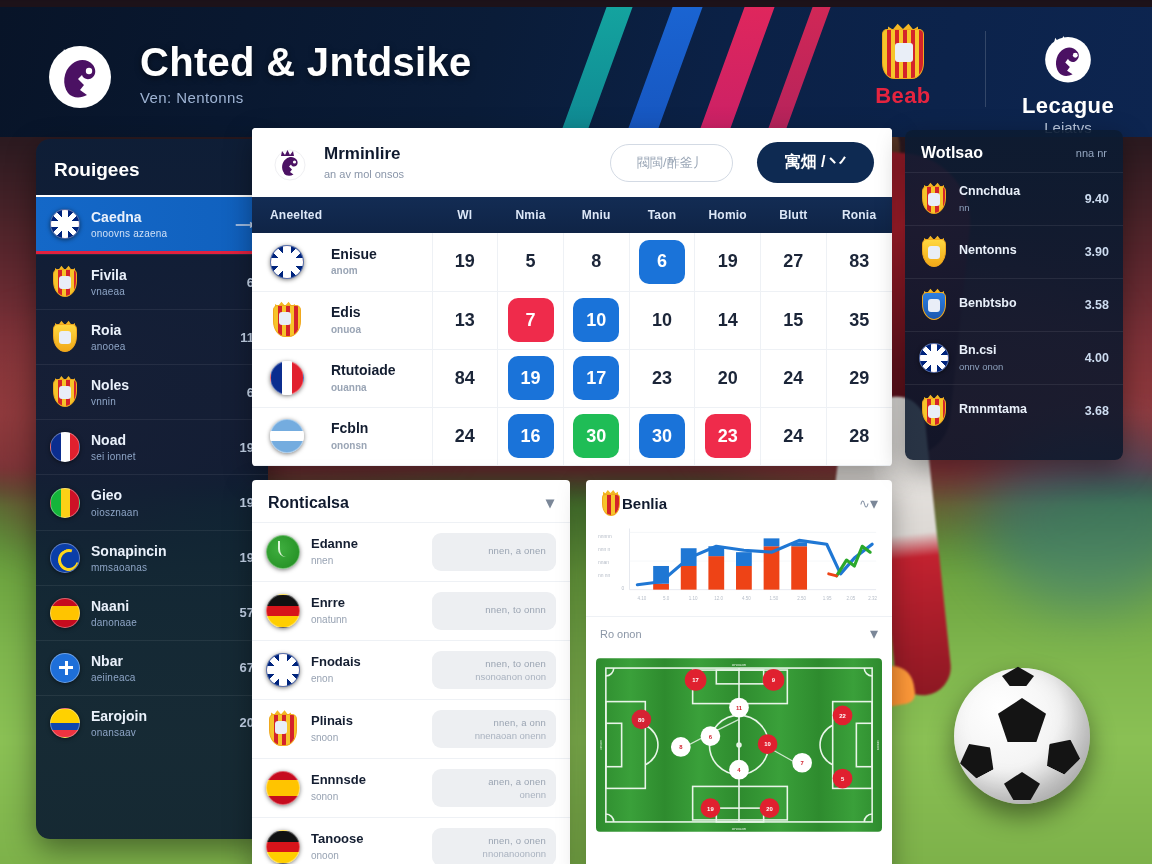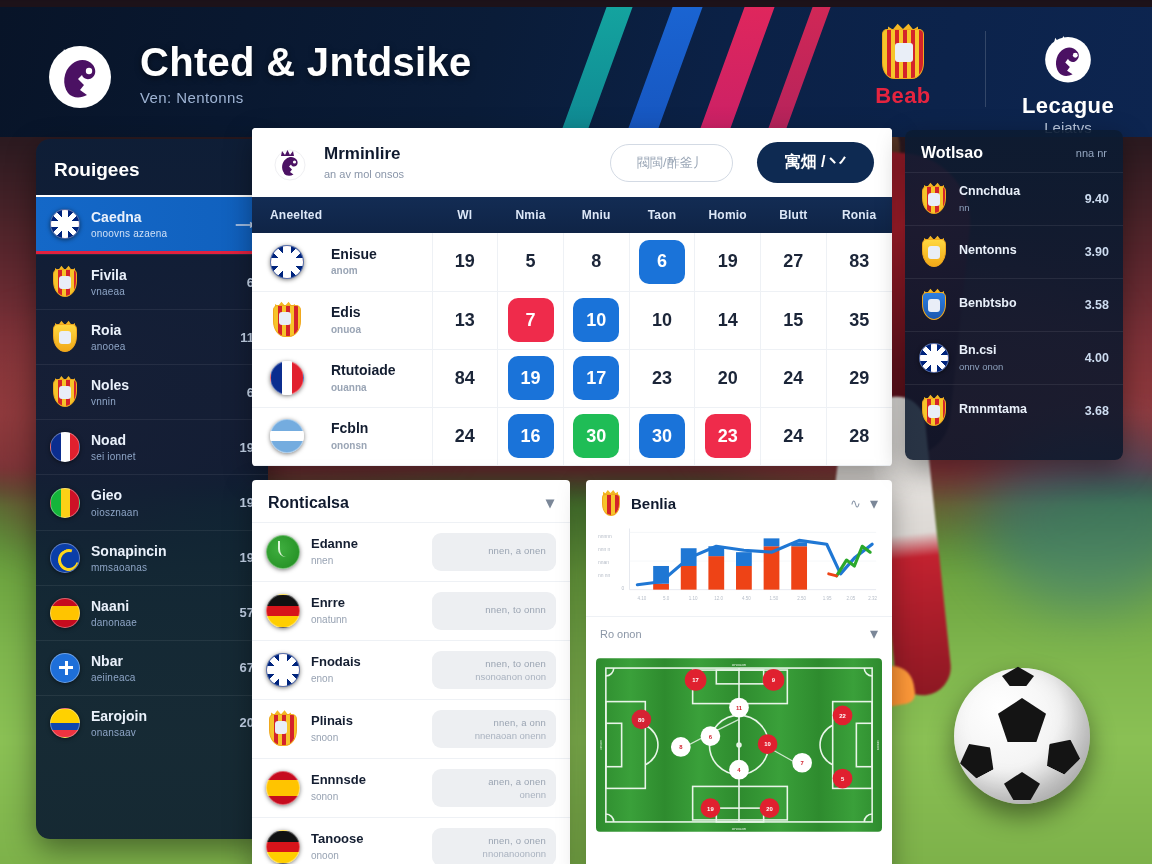--- a/index.html
+++ b/index.html
@@ -264,21 +264,21 @@
   .list-row .lr-sub  { font-size: 10px; color:#98a3b3; margin-top:3px;}
   .lr-box {
     flex:1; background:#edeff2; border-radius: 9px; height: 38px;
     display:flex; flex-direction:column; align-items:flex-end; justify-content:center;
     padding: 4px 10px;
   }
   .lr-box .lb1 { font-size: 9.5px; color:#9aa4b2; letter-spacing:.2px;}
   .lr-box .lb2 { font-size: 9.5px; color:#aab3c0; margin-top:2px;}
 
   
-  .chart-head { display:flex; align-items:center; gap: 9px; padding: 12px 14px 6px; }
+  .chart-head { display:flex; align-items:center; padding: 12px 14px 6px; }
   .chart-head .ch-title { flex:1; font-size: 15px; font-weight:700; color:#101a2e;}
   .spark-ic { color:#8a96a8; font-size: 13px; }
   .chart-box { padding: 0 10px 4px 8px; }
   .chart-footer {
     display:flex; align-items:center; justify-content:space-between;
     padding: 9px 14px; border-top: 1px solid #eef1f5; font-size: 11px; color:#8b96a6;
   }
   .pitch-wrap { padding: 6px 10px 12px; }
 
   

